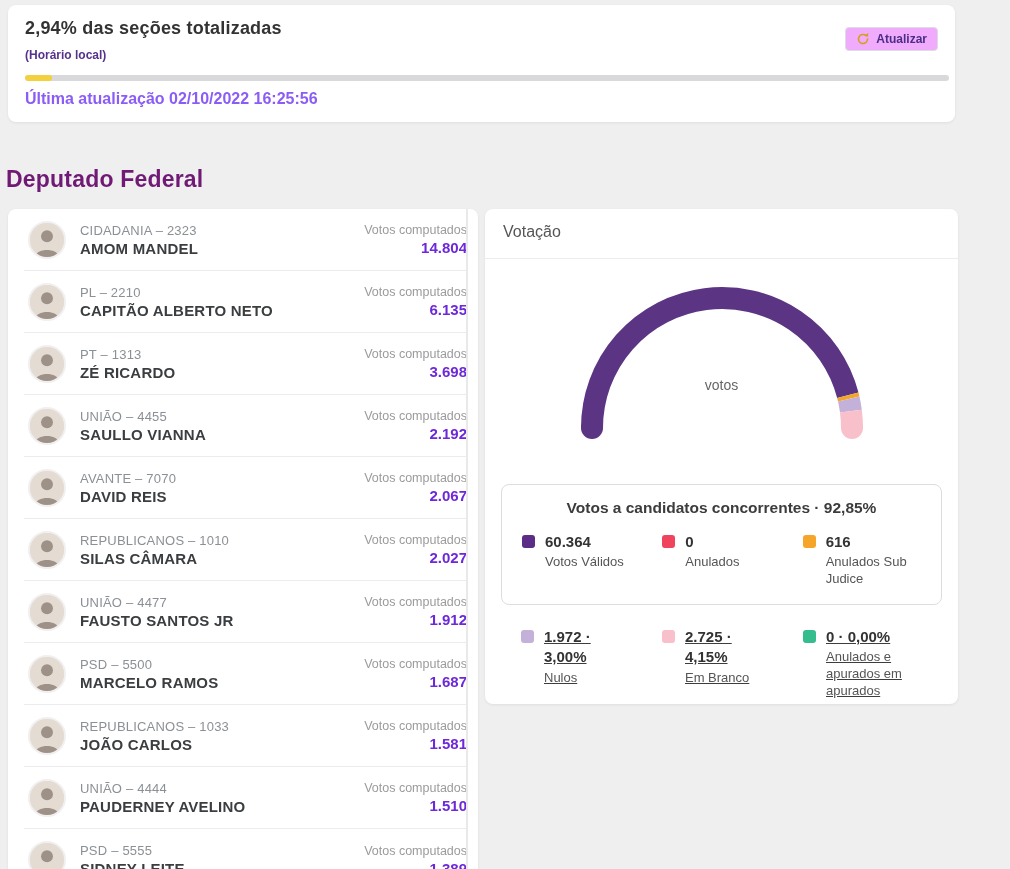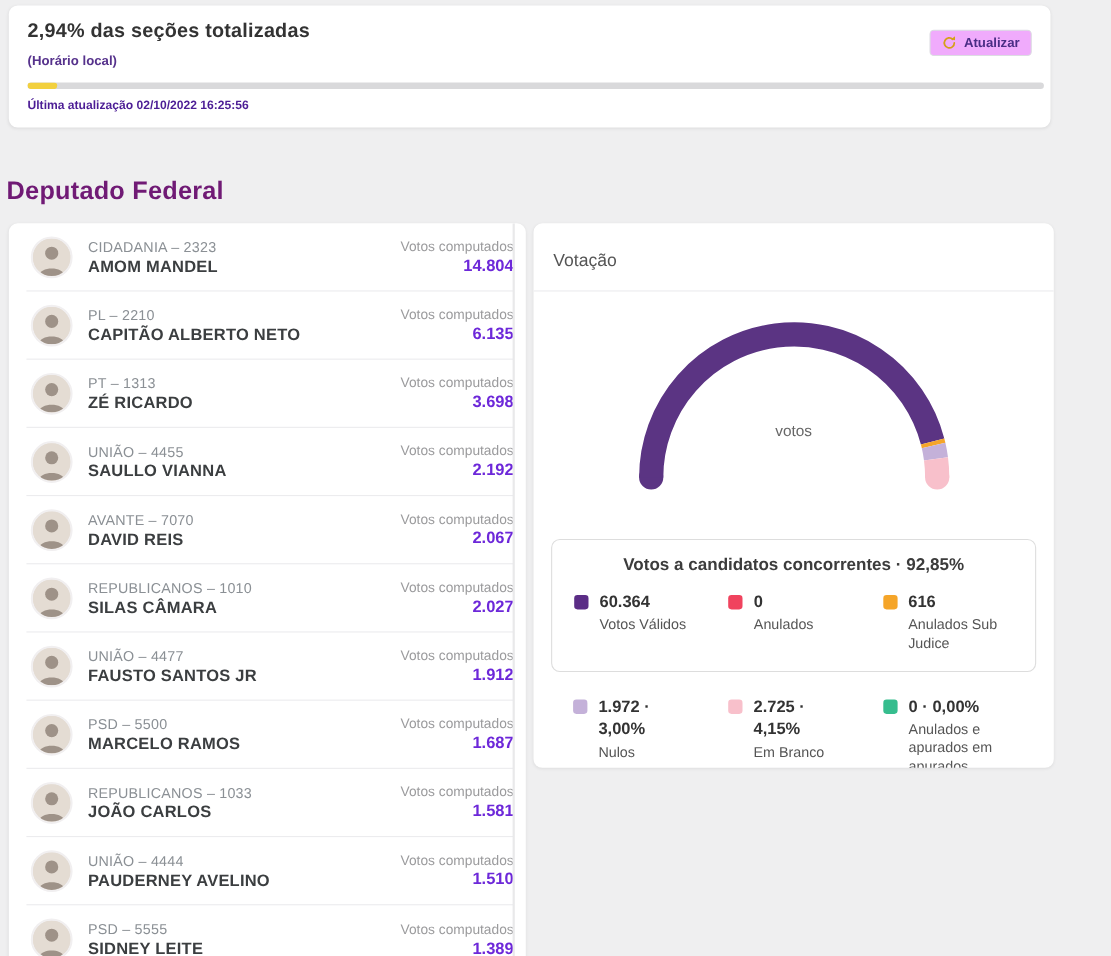--- a/index.html
+++ b/index.html
@@ -25,21 +25,21 @@
     background:#f0abfc; border:1px solid #dcdce2; border-radius:4px;
     height:24px; padding:0 10px; display:flex; align-items:center; gap:6px;
     cursor:pointer;
   }
   .refresh-button span { font-size:12px; font-weight:bold; color:#4a2d85; }
   .progress-track {
     margin-top:13px; width:924px; height:6px; border-radius:3px;
     background:#d9d9db; overflow:hidden;
   }
   .progress-fill { height:100%; border-radius:3px; background:#f2d03e; width:3%; }
-  .last-update { margin-top:9px; font-size:11px; font-weight:bold; color:#4c1d95; }
+  .last-update { margin-top:9px; font-size:16px; font-weight:bold; color:#8b5cf6; }
 
   
   .section-title {
     font-size:23px; font-weight:800; color:#701a75;
     margin:44px 0 16px -2px; letter-spacing:.2px;
   }
 
   
   .content { display:flex; gap:7px; align-items:flex-start; }
 
@@ -72,38 +72,38 @@
   .votes-label { font-size:12.5px; color:#9b9b9d; }
   .votes-value { font-size:15px; font-weight:bold; color:#6d28d9; margin-top:2px; }
 
   
   .votacao-card {
     width:473px; background:#fff; border-radius:8px;
     box-shadow:0 1px 3px rgba(0,0,0,.07);
     height:495px; overflow:hidden;
   }
   .votacao-header {
-    font-size:16px; color:#555; padding:26px 18px 17px 18px;
+    font-size:16px; color:#555; padding:14px 18px 17px 18px;
     border-bottom:1px solid #ececee;
   }
   .gauge-wrap { position:relative; width:300px; height:162px; margin:19px auto 0 auto; }
   .gauge-center {
     position:absolute; left:0; top:96px; width:100%; text-align:center;
     pointer-events:none;
   }
   .gauge-total { font-size:27px; font-weight:bold; color:#4a4a4a; letter-spacing:.3px; }
   .gauge-unit { font-size:14px; color:#666; margin-top:3px; }
 
   .legend-box {
     margin:44px 16px 0 16px; border:1px solid #ddd; border-radius:8px;
     padding:14px 20px 16px 20px;
   }
   .legend-title { text-align:center; font-size:15.5px; font-weight:bold; color:#3c3c3c; margin-bottom:15px; }
   .legend-grid { display:grid; grid-template-columns:1fr 1fr 1fr; column-gap:22px; }
-  .legend-grid.row2 { margin:22px 36px 0 36px; }
+  .legend-grid.row2 { margin:22px 36px 0 36px;text-decoration:underline; }
   .legend-item { display:flex; gap:10px; }
   .legend-swatch { width:13px; height:13px; border-radius:3px; margin-top:3px; flex:0 0 auto; }
   .legend-value { font-size:15px; font-weight:bold; color:#333; max-width:92px; line-height:1.35; }
   .legend-label { font-size:13px; color:#555; margin-top:2px; line-height:1.3; }
 </style>
 </head>
 <body>
 
 <div class="page">
 

